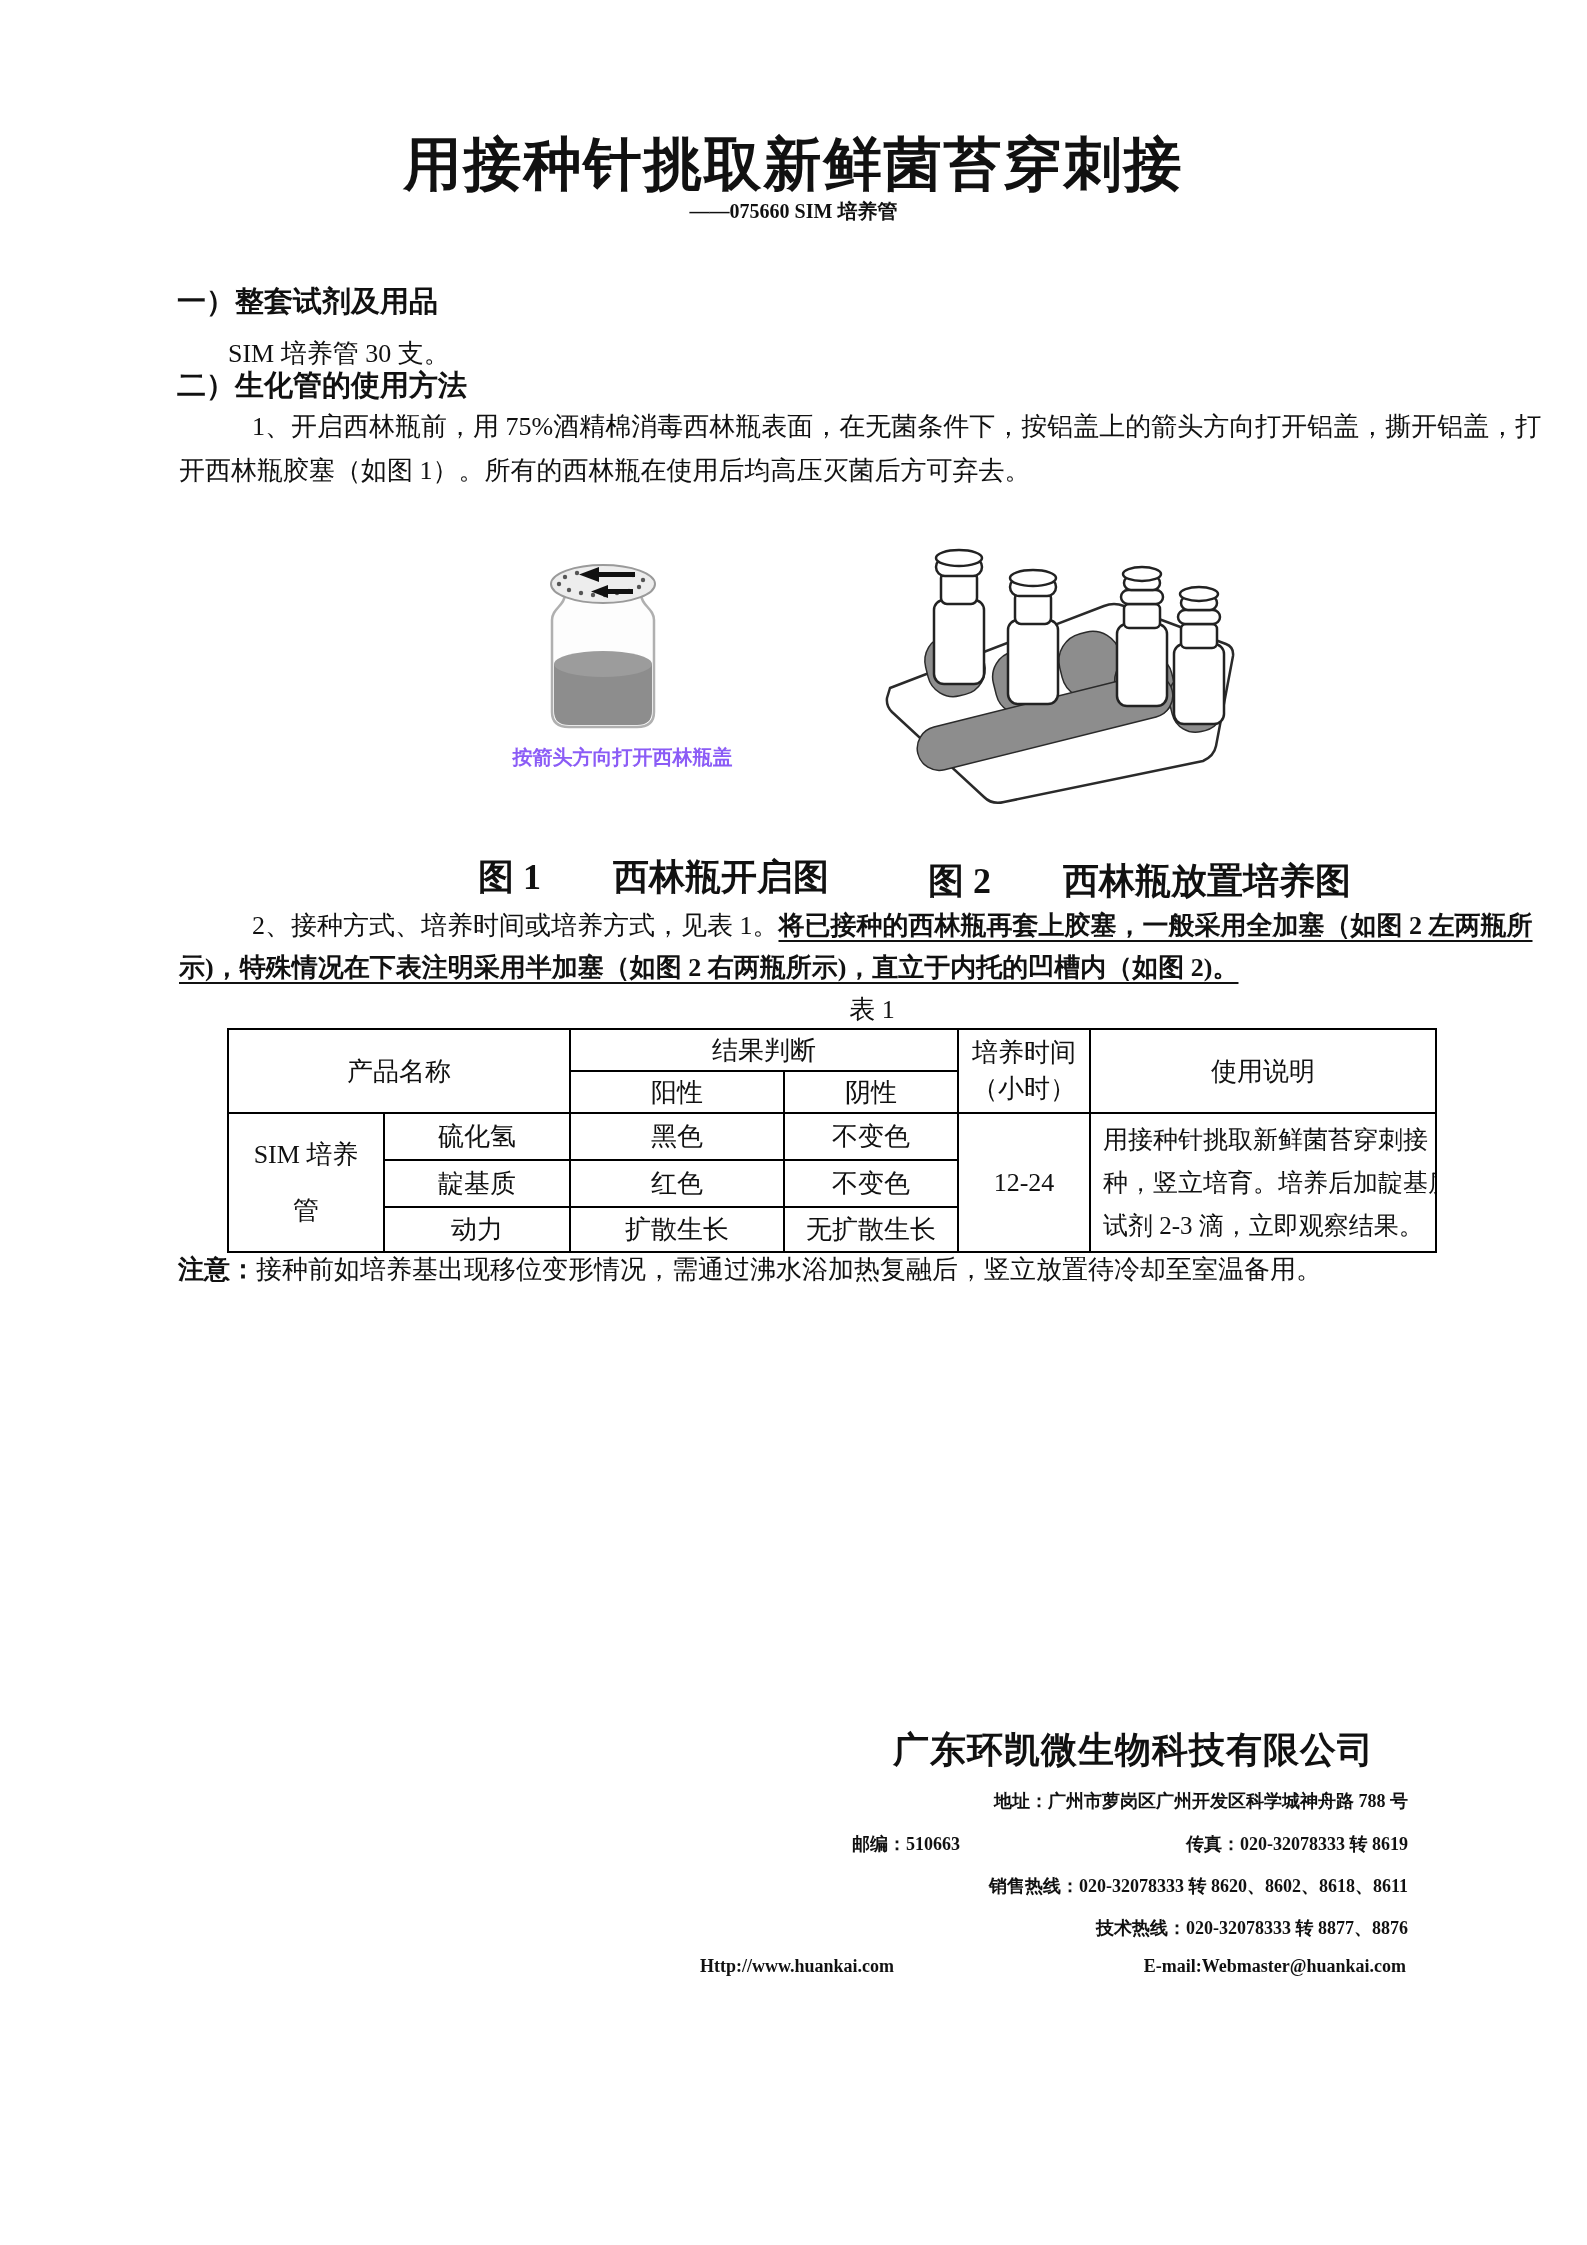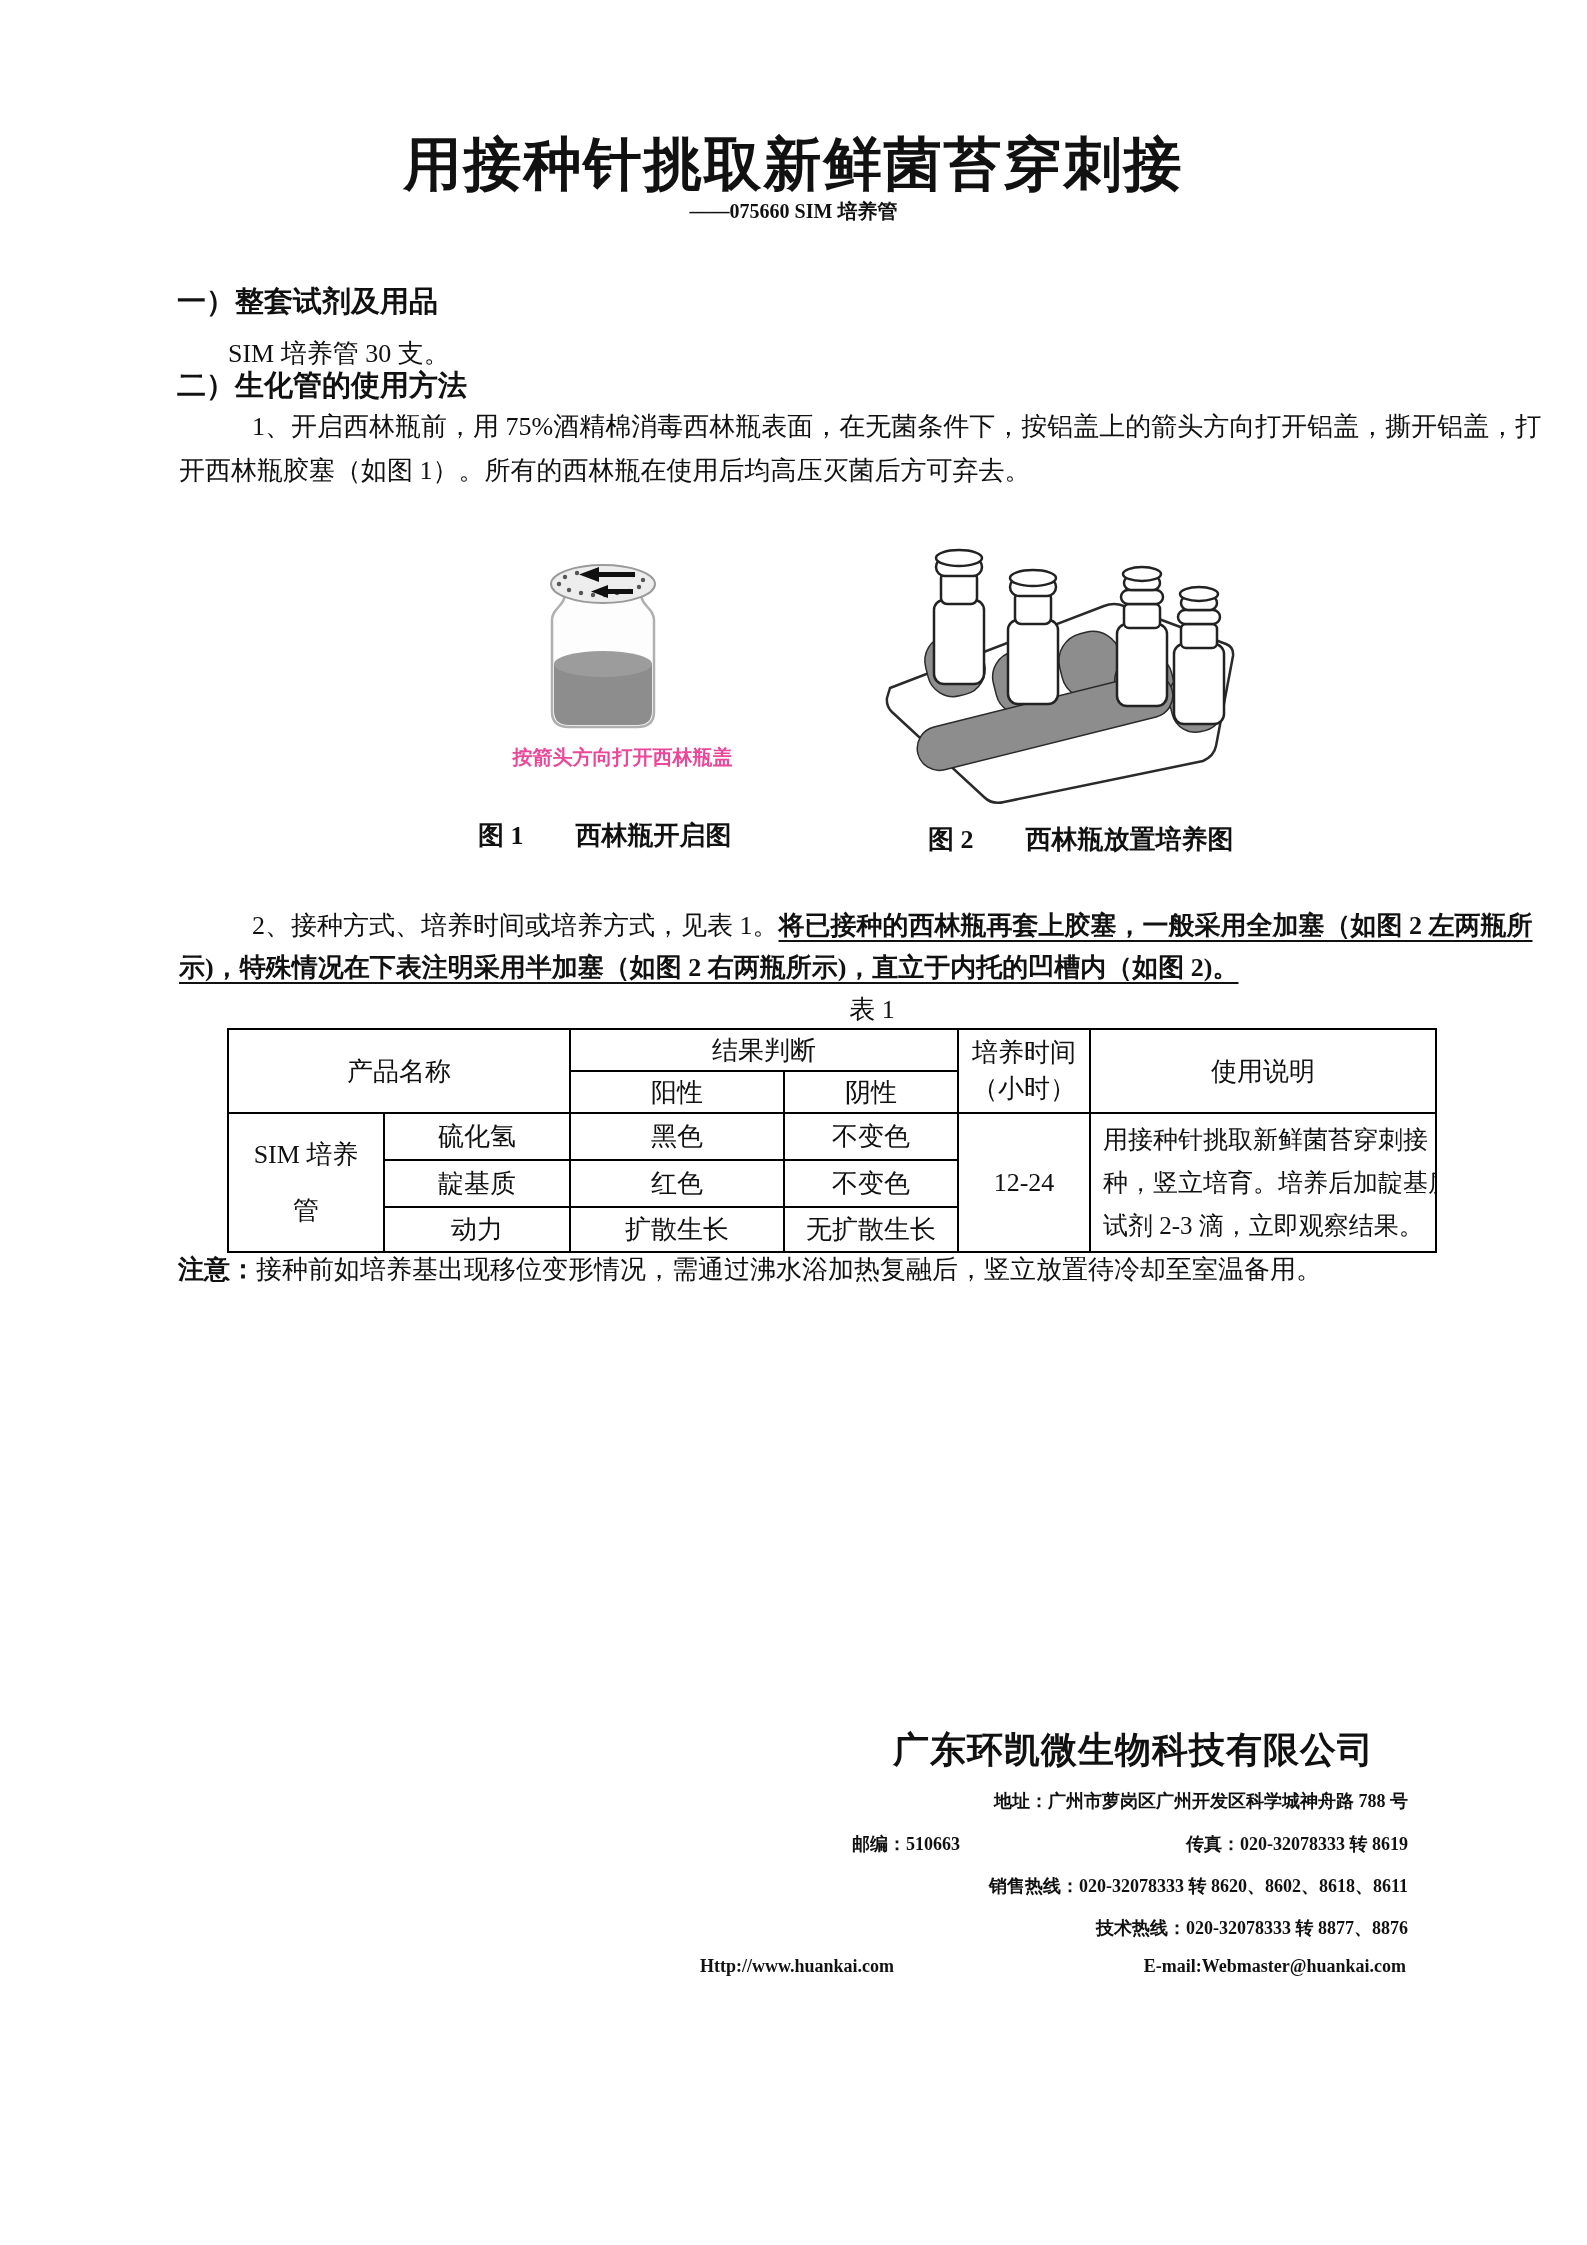--- a/index.html
+++ b/index.html
@@ -22,24 +22,24 @@
   }
   .sec-heading{font-size:29px;font-weight:bold;}
   .body-text{font-size:26px;}
   .bold-u{
     font-weight:bold;
     text-decoration:underline;
     text-decoration-thickness:2px;
     text-underline-offset:6px;
   }
   .fig-caption{
-    font-size:26px;font-weight:bold;text-align:center;
+    font-size:36px;font-weight:bold;text-align:center;margin-top:35px;
   }
   .fig-overlay-caption{
-    font-size:20px;font-weight:bold;text-align:center;color:#ec4899;
+    font-size:20px;font-weight:bold;text-align:center;color:#8b5cf6;
   }
   .table-label{font-size:26px;text-align:center;}
   table.tbl{
     position:absolute;left:227px;top:1028px;
     border-collapse:collapse;table-layout:fixed;width:1208px;
     font-size:26px;
   }
   table.tbl td{
     border:2px solid #000;
     text-align:center;vertical-align:middle;

